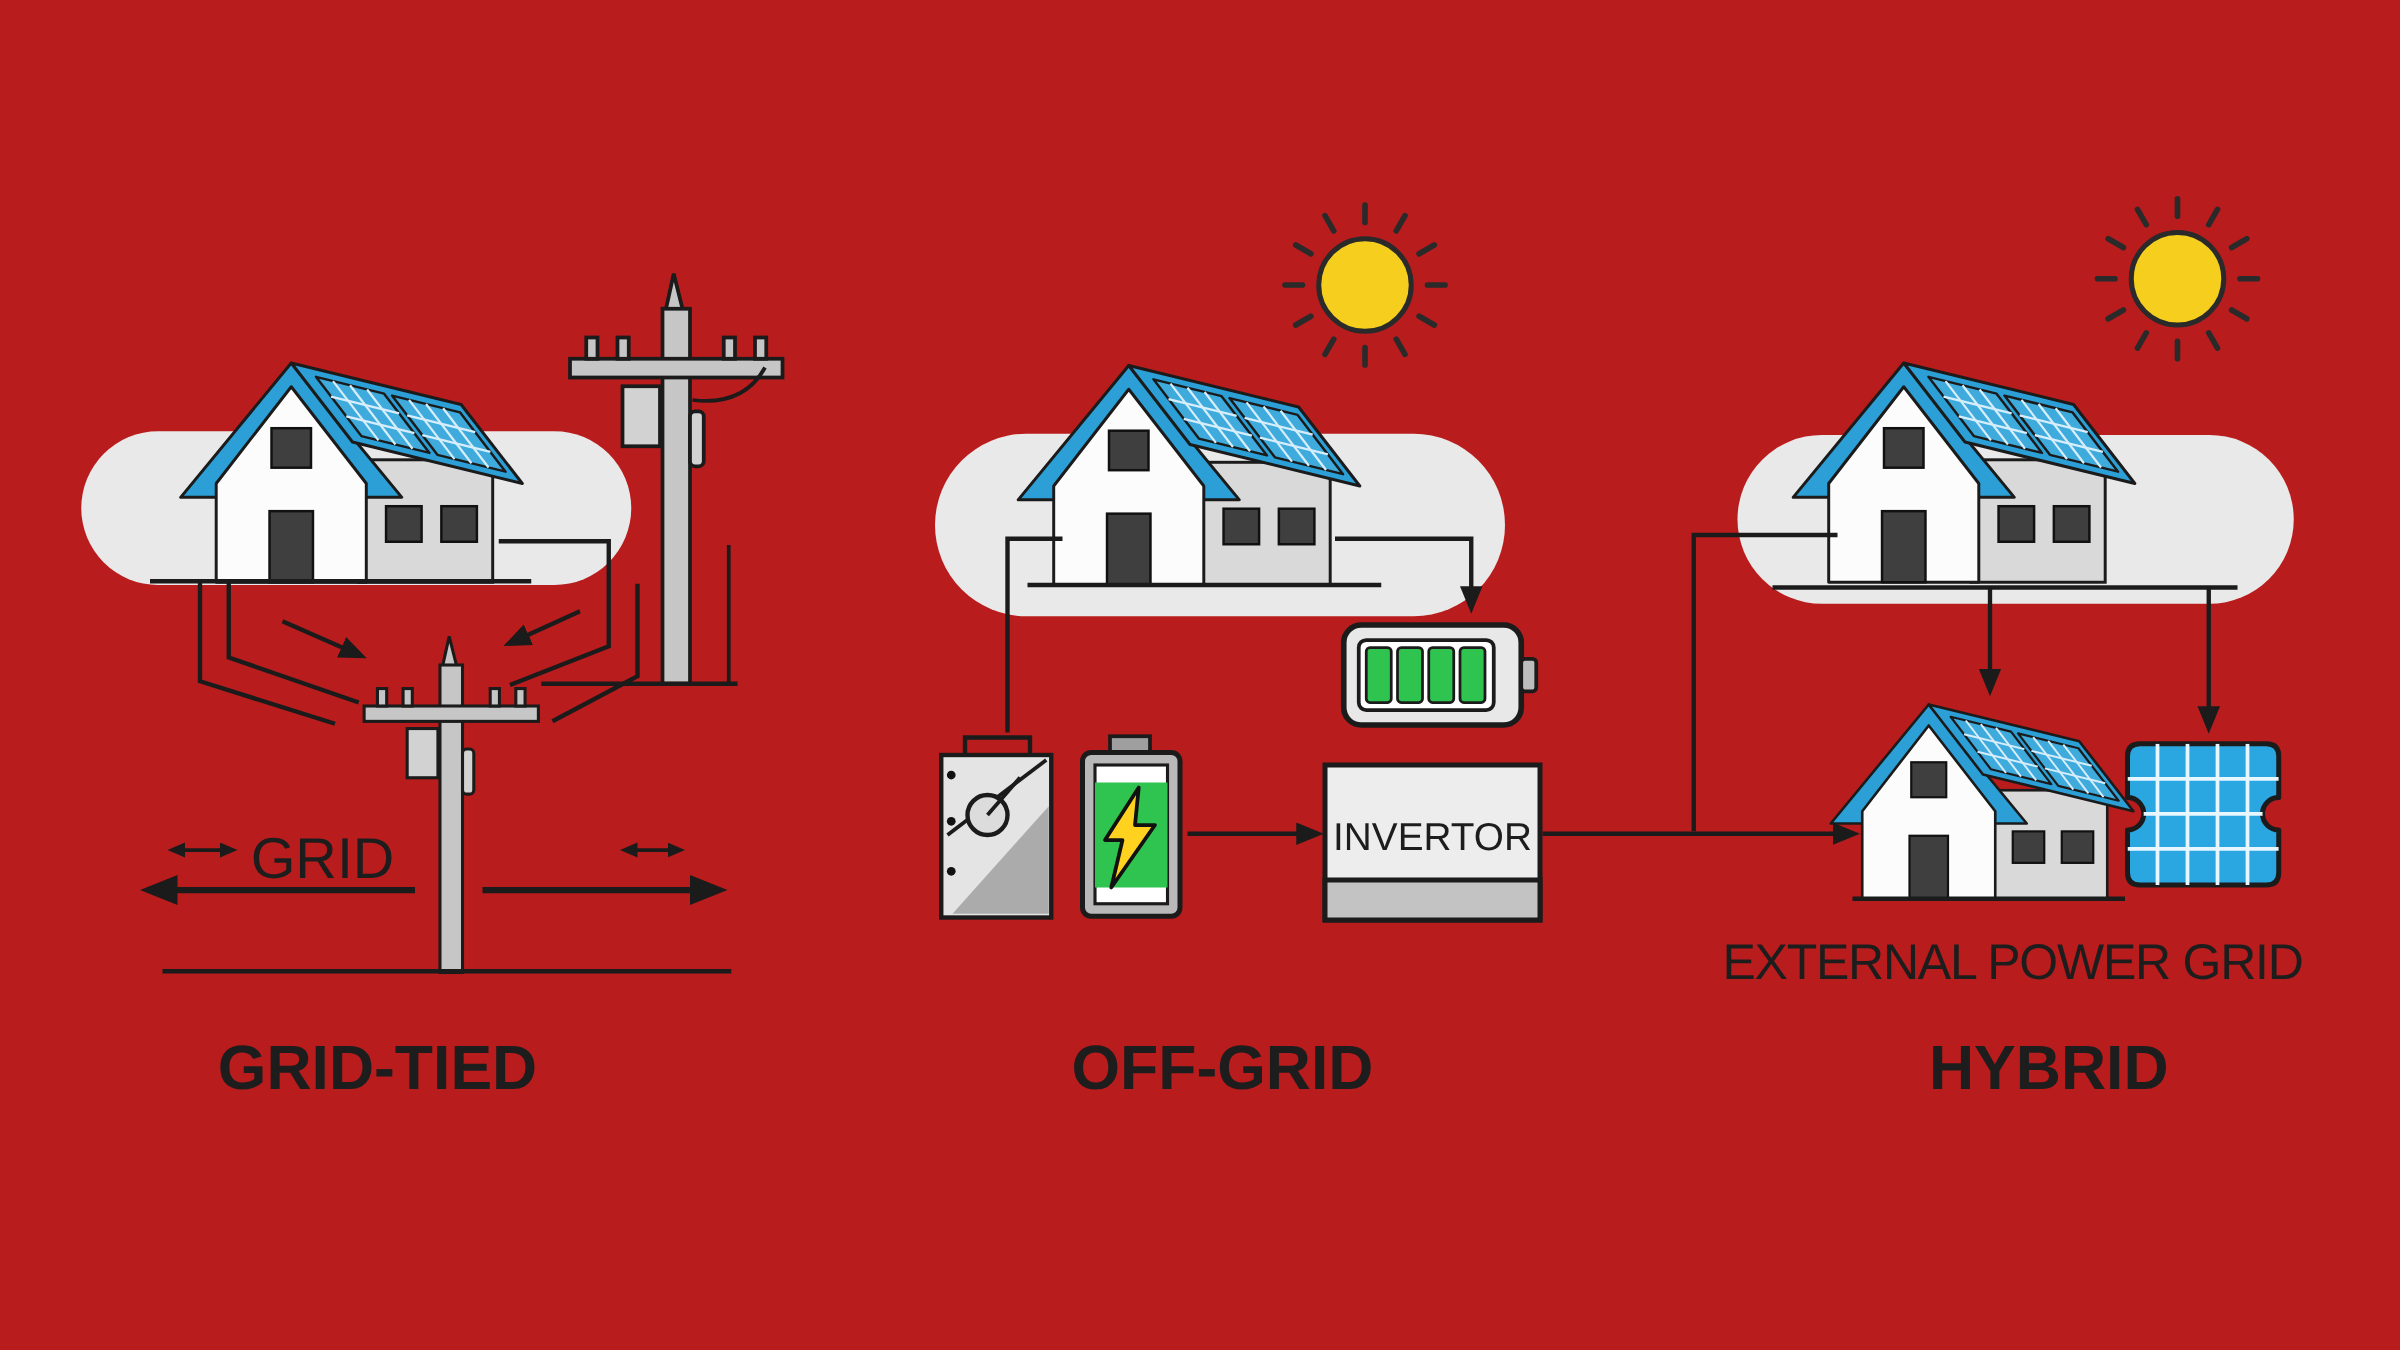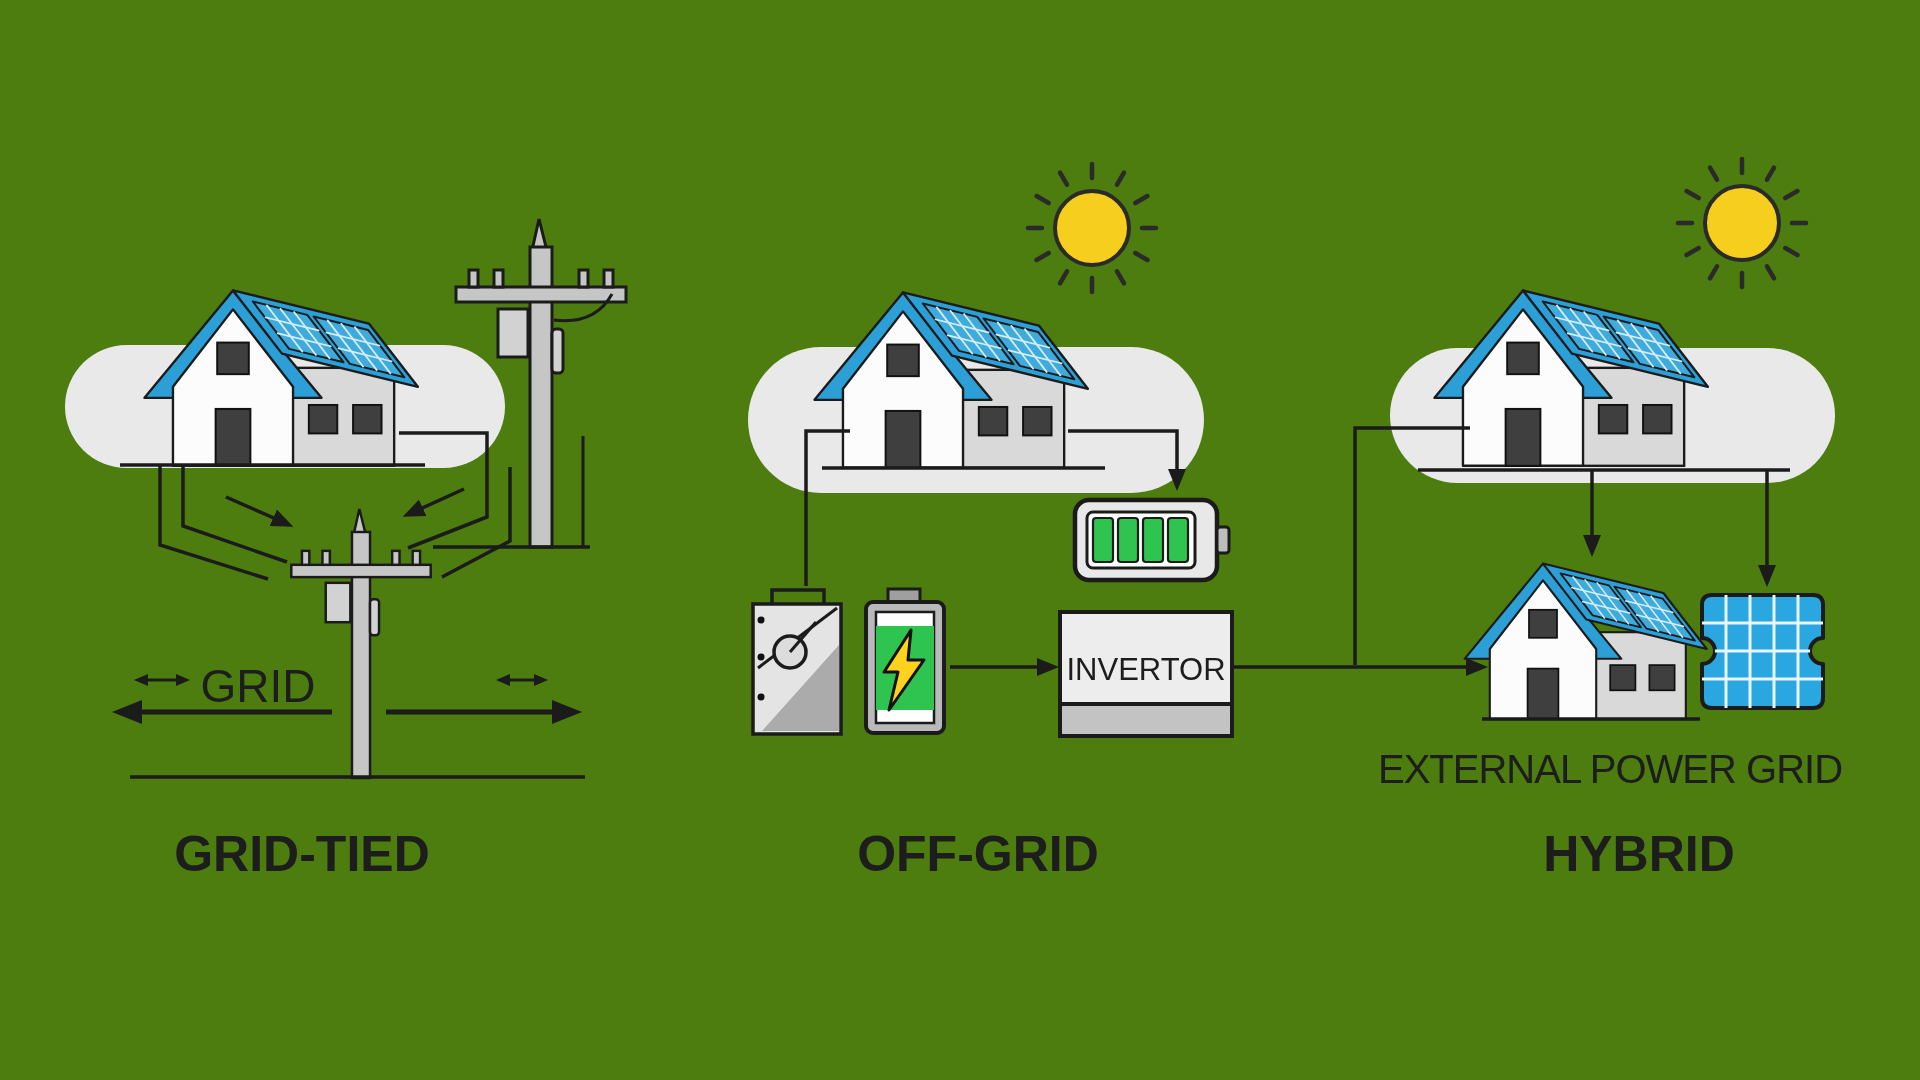--- a/index.html
+++ b/index.html
@@ -1,16 +1,16 @@
 <!DOCTYPE html>
 <html><head>
 <meta charset="utf-8">
 <style>
   html,body{margin:0;padding:0;background:#ffffff;}
-  .canvas{position:relative;width:1920px;height:1080px;background:#4d7c0f;overflow:hidden;
+  .canvas{position:relative;width:1920px;height:1080px;background:#b91c1c;overflow:hidden;
           font-family:"Liberation Sans", sans-serif;}
   svg{position:absolute;left:0;top:0;}
   text{font-family:"Liberation Sans", sans-serif;fill:#1d1d1d;}
   .title{font-size:50px;font-weight:700;letter-spacing:0px;}
   .label{font-size:46px;font-weight:400;}
   .ext-label{font-size:40px;font-weight:400;letter-spacing:-1px;}
   .inv-label{font-size:31px;font-weight:400;}
 </style>
 </head>
 <body>

